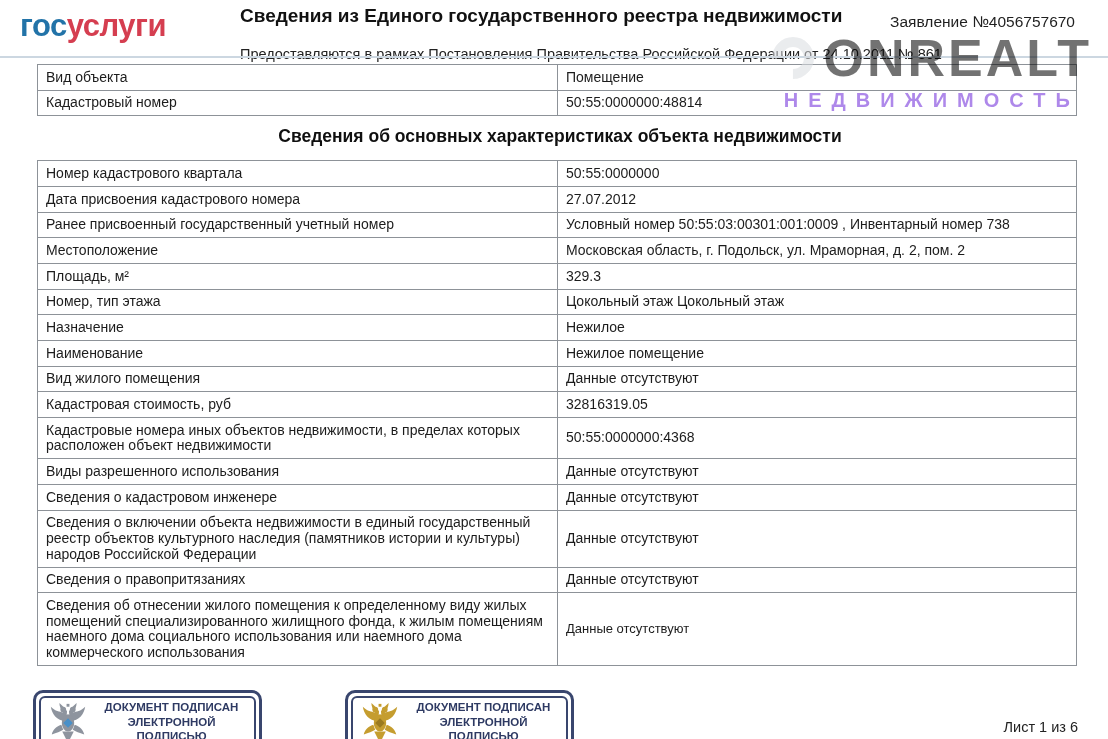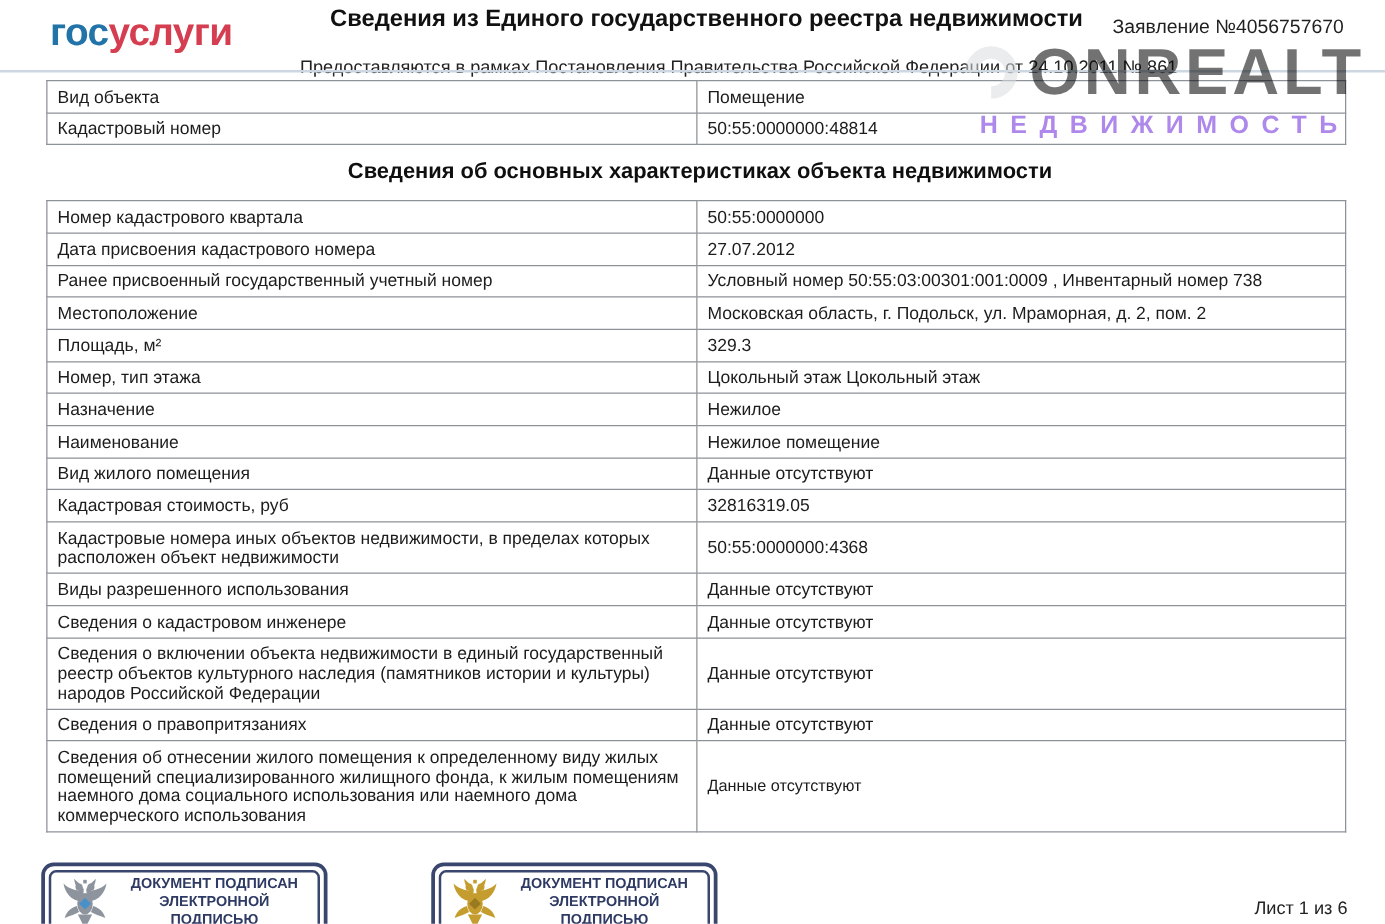--- a/index.html
+++ b/index.html
@@ -2,25 +2,25 @@
 <html><head>
 <meta charset="utf-8">
 <style>
   * { margin:0; padding:0; box-sizing:border-box; }
   body { background:#fff; }
   .page {
     position:relative; width:1108px; height:739px; overflow:hidden;
     background:#ffffff; font-family:"Liberation Sans", sans-serif; color:#1c1c1c;
   }
   
-  .logo { position:absolute; left:40px; top:8px; font-size:31px; font-weight:bold; letter-spacing:-0.5px; }
+  .logo { position:absolute; left:20px; top:8px; font-size:31px; font-weight:bold; letter-spacing:-0.5px; }
   .logo .blue { color:#2273a8; }
   .logo .red  { color:#d53e50; }
   .titles { position:absolute; left:240px; top:5px; }
-  .doc-title { font-size:19px; font-weight:bold; color:#111;margin-left:24px; }
+  .doc-title { font-size:19px; font-weight:bold; color:#111; }
   .doc-subtitle { font-size:14.5px; color:#222; margin-top:19px; }
   .application { position:absolute; right:33px; top:13px; font-size:15.5px; color:#1f1f1f; }
   .divider { position:absolute; top:56px; left:0; width:1108px; height:2px; background:#ccd7e1; }
   
   .watermark { position:absolute; top:28px; right:16px; z-index:6; pointer-events:none; text-align:center; opacity:0.55; }
   .wm-row { display:flex; align-items:center; justify-content:center; gap:10px; }
   .wm-ring { width:42px; height:42px; border:10px solid #dadde1; border-radius:50%; border-bottom-color:transparent; transform:rotate(45deg); }
   .wm-brand { font-size:52px; font-weight:bold; color:#000000; letter-spacing:3px; }
   .wm-sub { font-size:20px; font-weight:bold; color:#6d28d9; letter-spacing:10px; margin-top:1px; }
   

